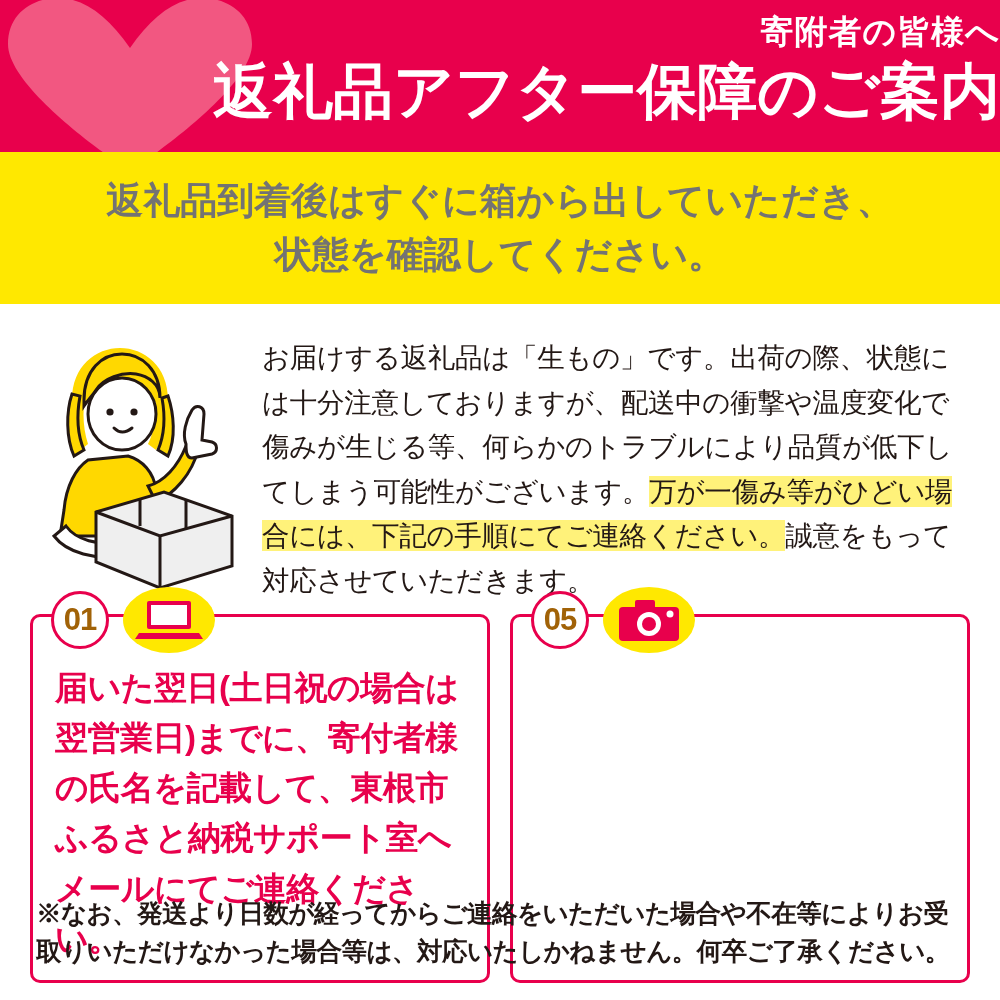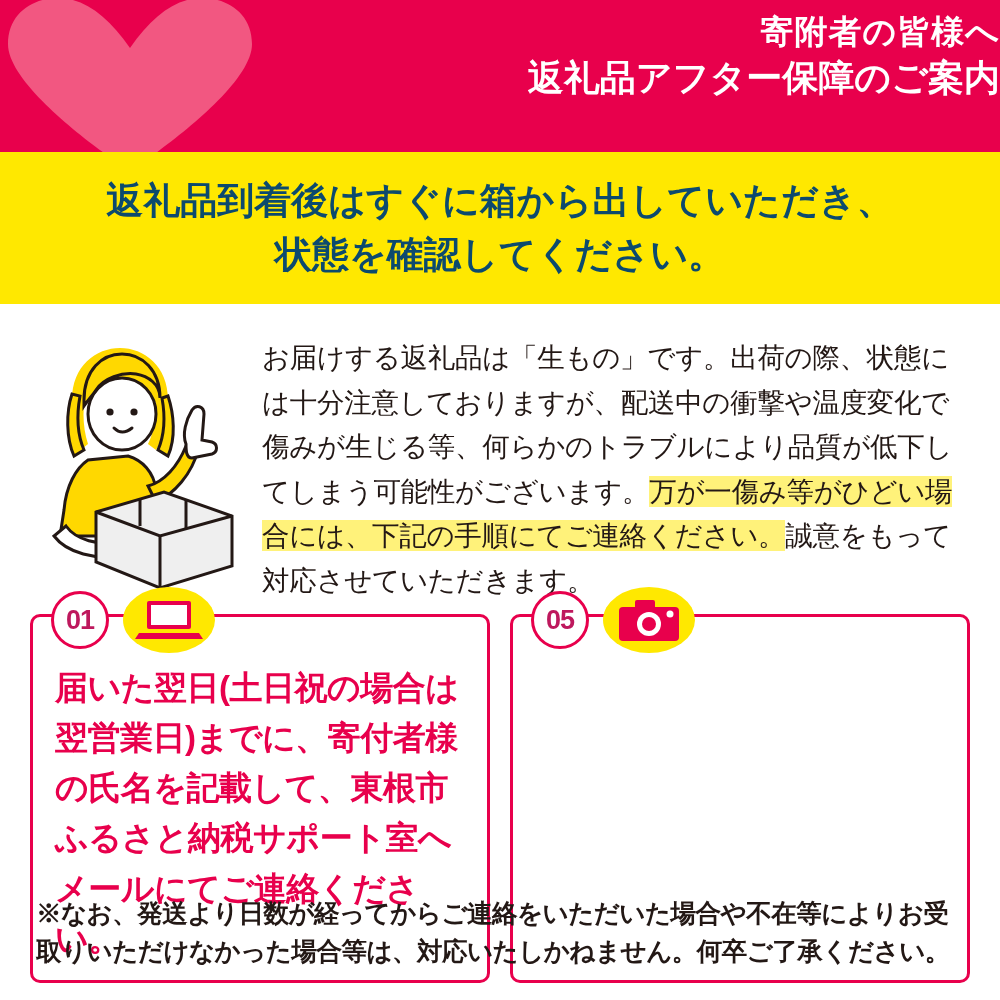--- a/index.html
+++ b/index.html
@@ -33,40 +33,40 @@
   }
   .header-sub {
     color: #ffffff;
     font-size: 33px;
     font-weight: bold;
     letter-spacing: 1px;
     line-height: 1.2;
   }
   .header-main {
     color: #ffffff;
-    font-size: 36px;
+    font-size: 60px;
     font-weight: bold;
     letter-spacing: 0px;
     line-height: 1.2;
     margin-top: 4px;
   }
 
   
   .yellow-band {
     position: relative;
     width: 1000px;
     height: 152px;
     background: #ffe800;
     display: flex;
     flex-direction: column;
     align-items: center;
     justify-content: center;
   }
   .band-line {
-    color: #0c4a6e;
+    color: #737373;
     font-size: 37px;
     font-weight: bold;
     line-height: 1.45;
     text-align: center;
     letter-spacing: 0px;
   }
   .band-tail {
     position: absolute;
     left: 182px;
     bottom: -36px;
@@ -126,22 +126,22 @@
     top: -29px; left: 18px;
     display: flex;
     align-items: center;
     gap: 14px;
   }
   .step-num {
     width: 58px; height: 58px;
     border-radius: 50%;
     border: 3px solid #e8004c;
     background: #ffffff;
-    color: #be185d;
-    font-size: 27px;
+    color: #a16207;
+    font-size: 31px;
     font-weight: bold;
     display: flex;
     align-items: center;
     justify-content: center;
     letter-spacing: -1px;
   }
   .step-icon-wrap {
     width: 92px; height: 64px;
     display: flex;
     align-items: center;

